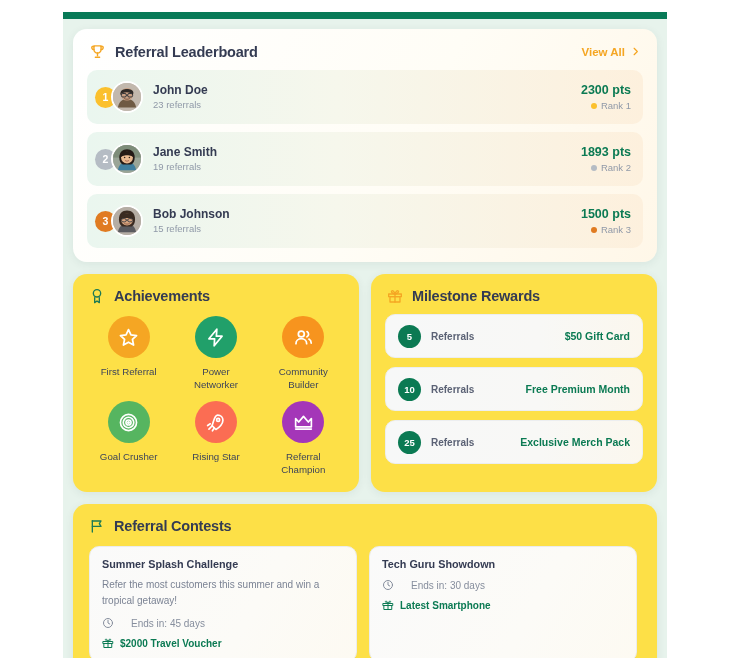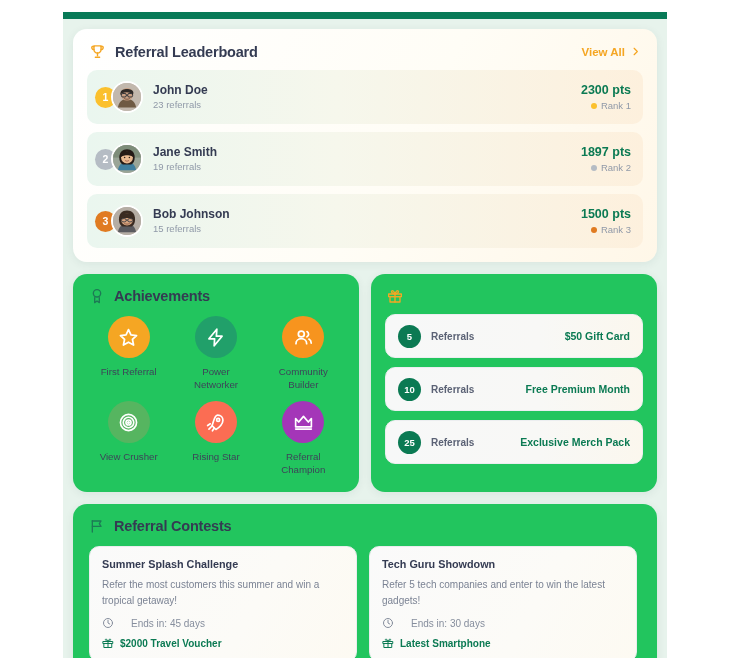--- a/index.html
+++ b/index.html
@@ -23,21 +23,21 @@
     height: 7px;
     background: #087a57;
     width: 100%;
   }
   .content {
     padding: 10px 10px 0 10px;
   }
 
   
   .card {
-    background: #22c55e;
+    background: #fde047;
     border-radius: 14px;
     box-shadow: 0 2px 10px rgba(30,60,50,0.07);
     overflow: hidden;
   }
   .card-head {
     display: flex;
     align-items: center;
     padding: 14px 16px 10px 16px;
   }
   .card-head .ttl {
@@ -225,21 +225,21 @@
               <circle cx="16.6" cy="18" r="1.1" fill="#2d2119"></circle>
               <circle cx="23.4" cy="18" r="1.1" fill="#2d2119"></circle>
               <path d="M17.5 22.3c1.5 1.2 3.5 1.2 5 0" stroke="#a5614c" stroke-width="1.2" fill="none" stroke-linecap="round"></path>
             </svg>
           </div>
           <div class="lb-main">
             <div class="lb-name">Jane Smith</div>
             <div class="lb-sub">19 referrals</div>
           </div>
           <div class="lb-right">
-            <div class="lb-pts">1897 pts</div>
+            <div class="lb-pts">1893 pts</div>
             <div class="lb-rank">
               <span class="dot" style="background:#b5bcc4"></span>
               <span>Rank 2</span>
             </div>
           </div>
         </div>
 
         <div class="lb-row">
           <div class="rank-badge" style="background:#e07b22">3</div>
           <div class="avatar">
@@ -325,21 +325,21 @@
             <div class="ach-circle" style="background:#56b560">
               <span>
                 <svg width="21" height="21" viewBox="0 0 24 24" fill="none" stroke="#fff" stroke-width="1.9">
                   <circle cx="12" cy="12" r="9.2"></circle>
                     <circle cx="12" cy="12" r="6"></circle>
                     <circle cx="12" cy="12" r="2.9"></circle>
                     <circle cx="12" cy="12" r="0.8" fill="#fff"></circle>
                 </svg>
               </span>
             </div>
-            <div class="ach-label">View Crusher</div>
+            <div class="ach-label">Goal Crusher</div>
           </div>
 
           <div class="ach">
             <div class="ach-circle" style="background:#fb6d53">
               <span>
                 <svg width="21" height="21" viewBox="0 0 24 24" fill="none" stroke="#fff" stroke-width="1.9" stroke-linecap="round" stroke-linejoin="round">
                   <path d="M14.5 3.5c3.5 0 6 2.5 6 6 0 4-4 8.5-8 10.5l-4.5-4.5C10 11.5 10.5 3.5 14.5 3.5z"></path>
                   <circle cx="15" cy="9" r="1.8"></circle>
                   <path d="M8 16l-3.5 3.5"></path>
                     <path d="M6 13.5L3 15.5"></path>
@@ -369,20 +369,21 @@
         <div class="card-head">
           <span class="ic">
             <svg width="16" height="16" viewBox="0 0 24 24" fill="none" stroke="#f5a623" stroke-width="2" stroke-linecap="round" stroke-linejoin="round">
               <rect x="2.5" y="9" width="19" height="4"></rect>
               <rect x="4.5" y="13" width="15" height="8"></rect>
               <path d="M12 9v12"></path>
               <path d="M12 9S10 3 7.5 4.2 9 9 12 9z"></path>
               <path d="M12 9s2-6 4.5-4.8S15 9 12 9z"></path>
             </svg>
           </span>
+          <span class="ttl">Milestone Rewards</span>
         </div>
         <div class="ms-list">
           <div class="ms-row">
             <div class="ms-badge">5</div>
             <div class="ms-label">Referrals</div>
             <div class="ms-reward">$50 Gift Card</div>
           </div>
           <div class="ms-row">
             <div class="ms-badge">10</div>
             <div class="ms-label">Referrals</div>
@@ -431,21 +432,20 @@
                 <path d="M12 9S10 3 7.5 4.2 9 9 12 9z"></path>
                   <path d="M12 9s2-6 4.5-4.8S15 9 12 9z"></path>
               </svg>
             </span>
             <span>$2000 Travel Voucher</span>
           </div>
         </div>
 
         <div class="ct-card">
           <div class="ct-title">Tech Guru Showdown</div>
-          <div class="ct-desc">Refer 5 tech companies and enter to win the latest gadgets!</div>
           <div class="ct-meta">
             <span>
               <svg width="12" height="12" viewBox="0 0 24 24" fill="none" stroke="#868e9d" stroke-width="2" stroke-linecap="round" stroke-linejoin="round">
                   <circle cx="12" cy="12" r="9"></circle>
                   <polyline points="12 6.5 12 12 15.5 14"></polyline>
                 </svg>
             </span>
             <span>Ends in: 30 days</span>
           </div>
           <div class="ct-prize">

